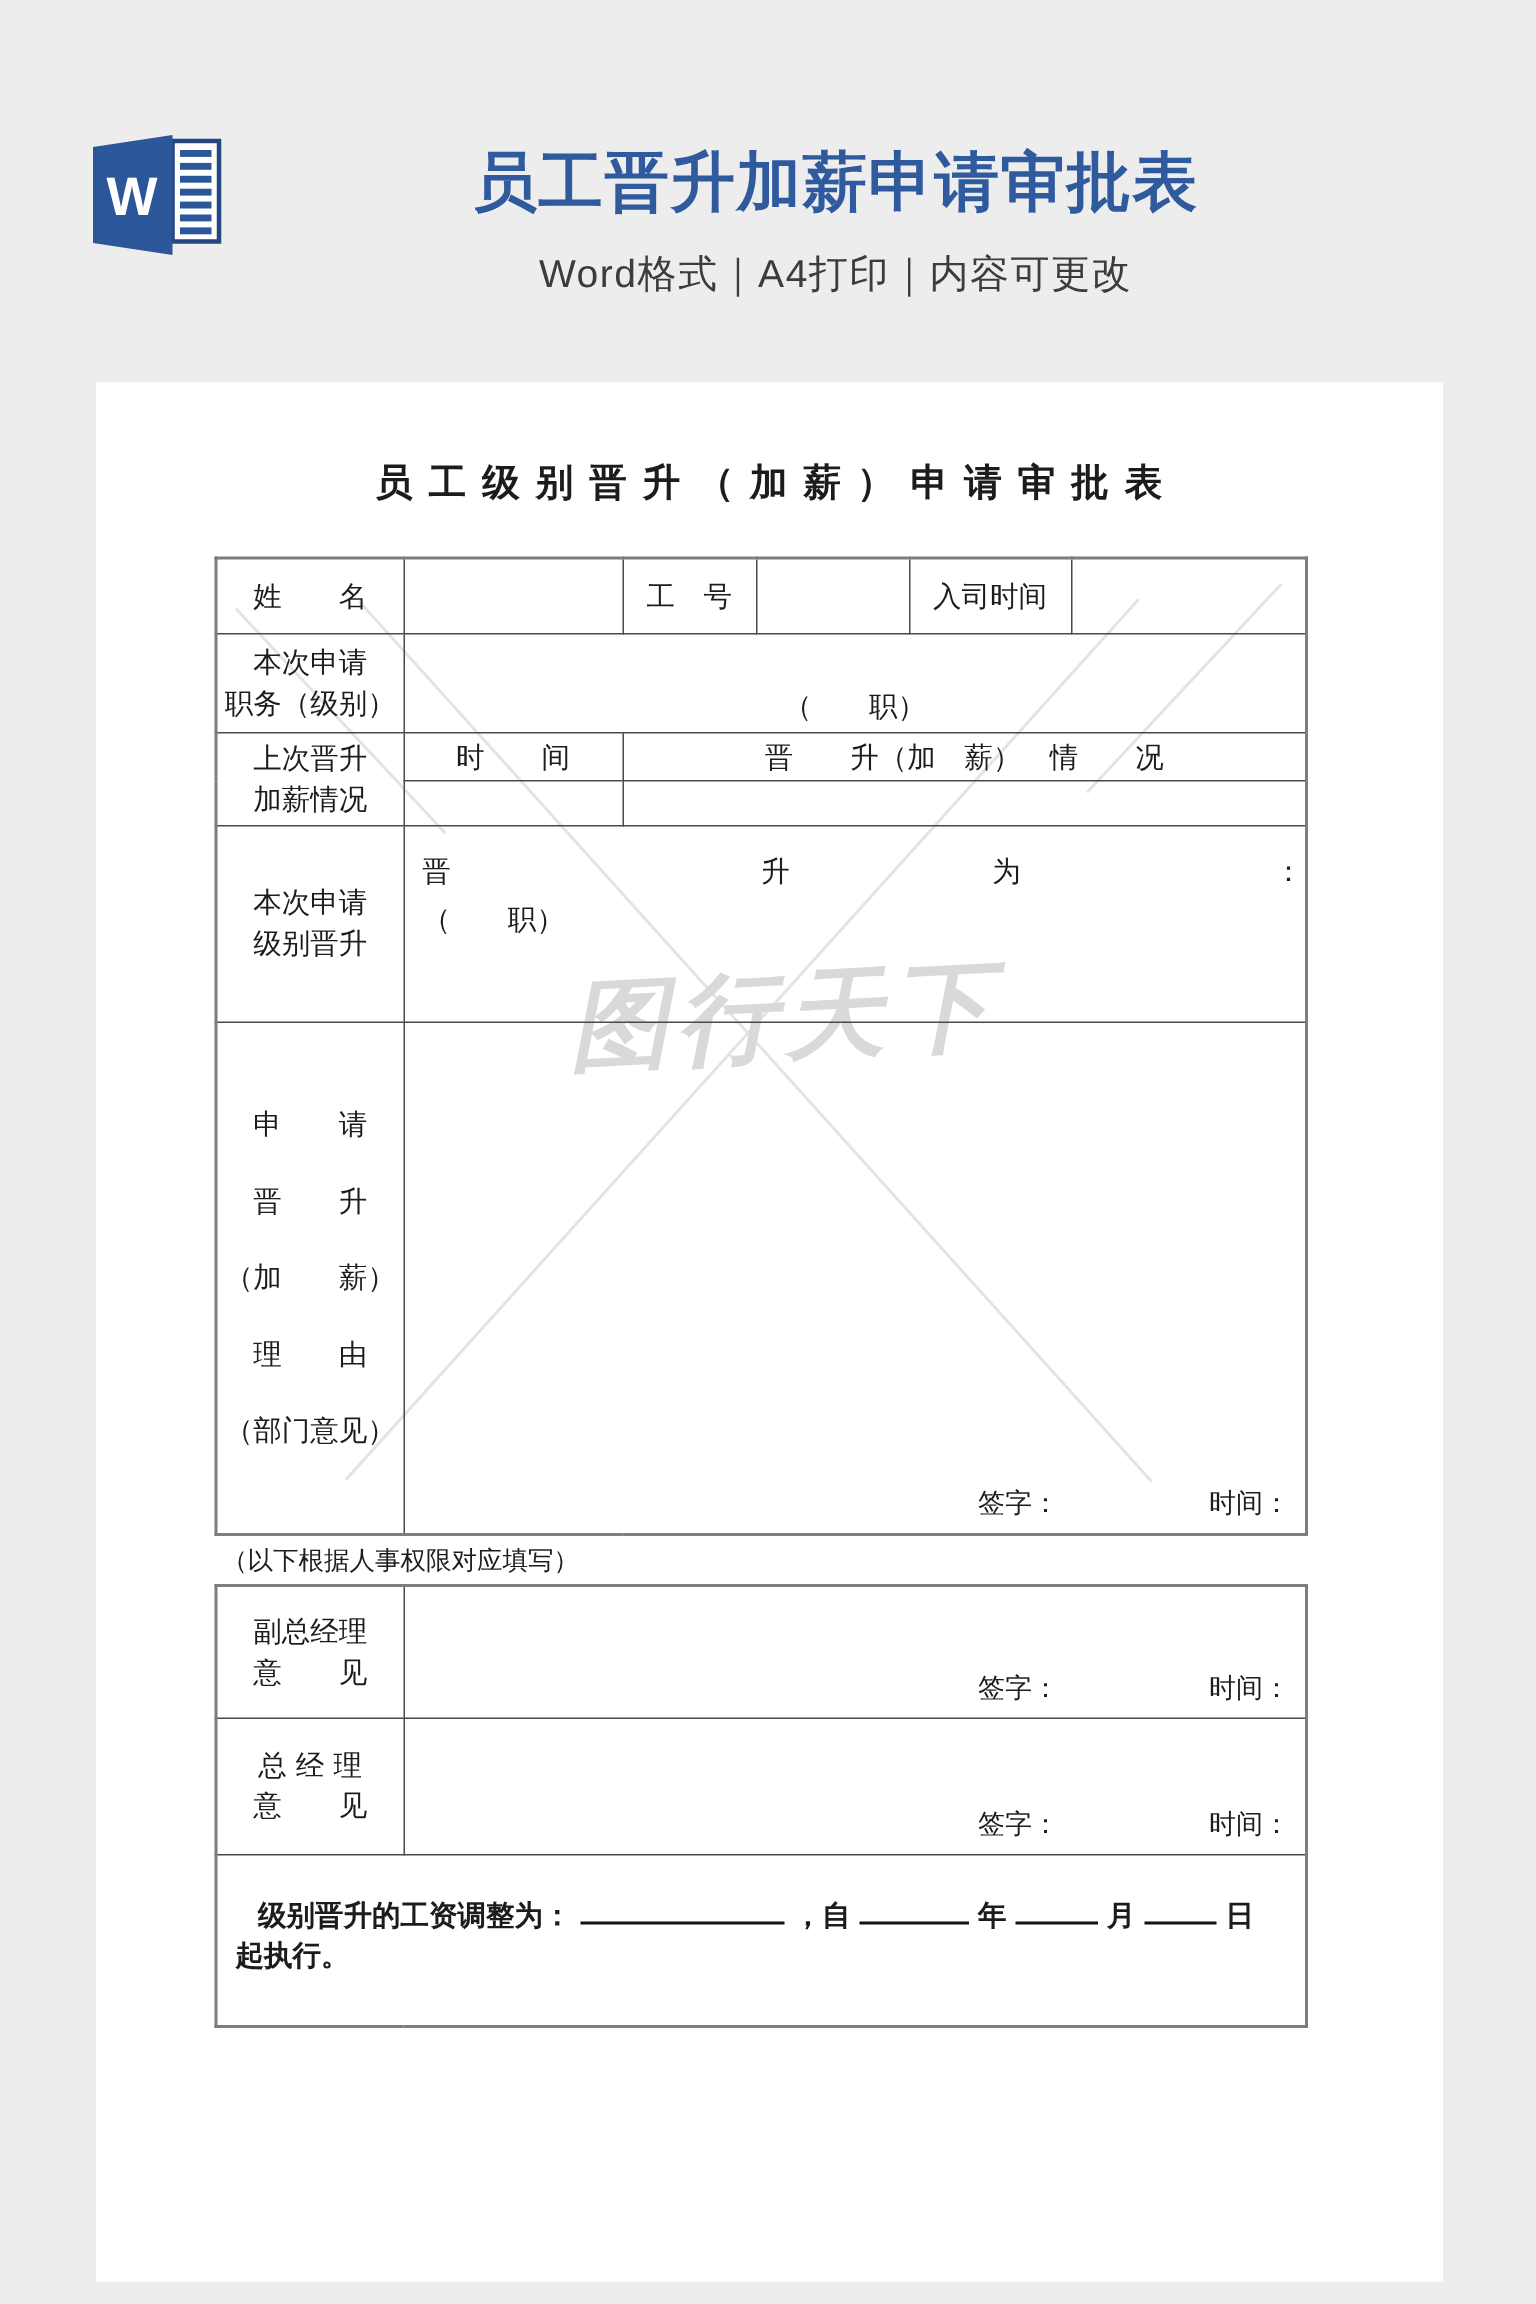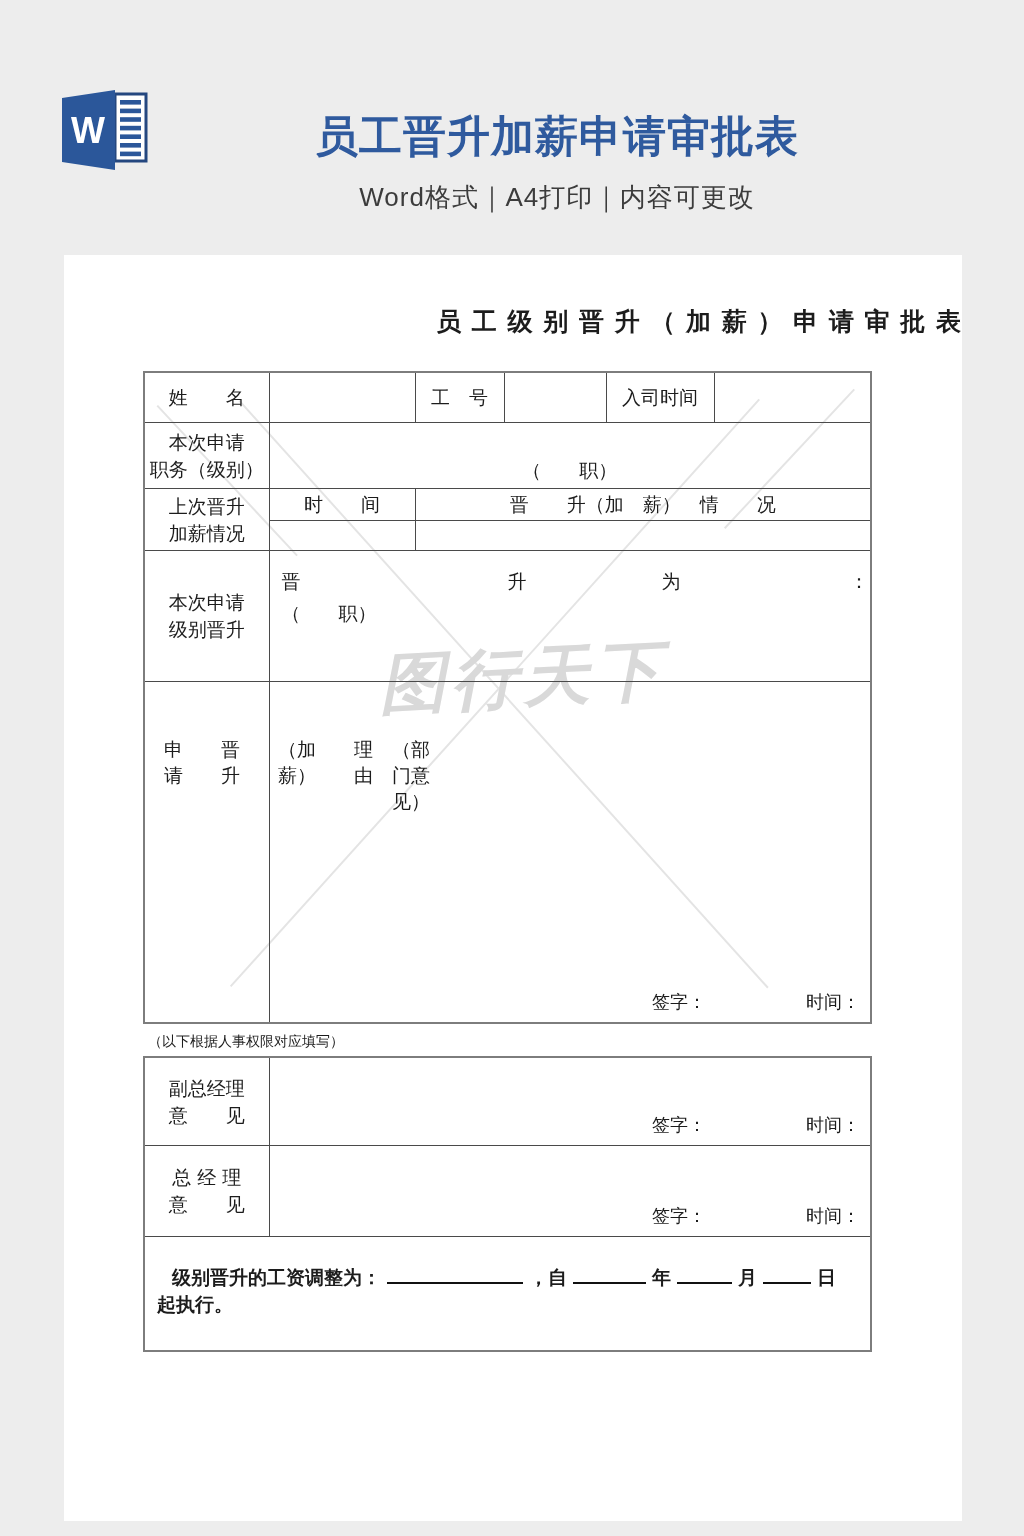--- a/index.html
+++ b/index.html
@@ -2,41 +2,41 @@
 <html><head>
 <meta charset="utf-8">
 <style>
   html,body{margin:0;padding:0;}
   body{width:1024px;height:1536px;background:#ededed;position:relative;
        font-family:"DejaVu Serif","Liberation Serif",serif;color:#1c1c1c;overflow:hidden;}
 
   
   .header{position:absolute;left:0;top:0;width:1024px;height:255px;background:#ededed;}
   .word-icon{position:absolute;left:62px;top:90px;}
-  .header-text{position:absolute;left:0;right:0;top:108px;text-align:center;padding-left:90px;}
+  .header-text{position:absolute;left:0;right:0;top:93px;text-align:center;padding-left:90px;}
   .header-title{margin:0;font-family:"Liberation Sans","DejaVu Sans",sans-serif;
                 font-size:43px;font-weight:bold;color:#2f5a9e;letter-spacing:1px;}
   .header-subtitle{margin:14px 0 0;font-family:"Liberation Sans","DejaVu Sans",sans-serif;
                 font-size:26px;color:#3c3c3c;letter-spacing:1px;text-align:center;}
 
   
   .page{position:absolute;left:64px;top:255px;width:898px;height:1266px;background:#ffffff;}
 
   
   .wm-layer{position:absolute;inset:0;z-index:0;pointer-events:none;}
   .wm-line{position:absolute;height:0;border-top:2px solid #e4e4e4;transform-origin:0 0;}
   .wm-a{left:176px;top:145px;width:790px;transform:rotate(48deg);}
   .wm-b{left:696px;top:145px;width:790px;transform:rotate(132deg);}
   .wm-c{left:94px;top:150px;width:205px;transform:rotate(47deg);}
   .wm-d{left:791px;top:135px;width:190px;transform:rotate(133deg);}
   .wm-text{position:absolute;left:315px;top:378px;font-size:66px;font-weight:bold;font-style:italic;
            color:#d9d9d9;letter-spacing:6px;transform:rotate(-3deg);white-space:nowrap;
            font-family:"DejaVu Serif",serif;}
 
-  .doc-title{position:relative;z-index:1;margin:0;padding:50px 0 0;height:36px;text-align:right;
+  .doc-title{position:relative;z-index:1;margin:0;padding:50px 0 0;height:36px;text-align:center;
              font-size:25px;font-weight:bold;letter-spacing:1px;}
 
   
   table.form{position:relative;z-index:1;border-collapse:collapse;table-layout:fixed;width:727px;
              margin-left:79px;background:transparent;}
   table.form{border:2px solid #7d7d7d;}
   table.form td{border:1px solid #4a4a4a;padding:0;font-size:19px;vertical-align:middle;}
   .t1{margin-top:30px;padding-left:20px;}
   .lbl{text-align:center;}
   .lbl .ln{display:block;line-height:27px;}
@@ -53,29 +53,29 @@
   .cell-bottom-center{vertical-align:bottom !important;text-align:center;}
   .cell-bottom-center .bc{padding-bottom:4px;}
 
   .promote-cell{position:relative;vertical-align:top !important;}
   .promote-cell span{position:absolute;line-height:24px;}
   .p-jin{left:12px;top:18px;} .p-sheng{left:238px;top:18px;}
   .p-wei{left:392px;top:18px;} .p-colon{left:580px;top:18px;}
   .p-line2{left:12px;top:50px;}
 
   .reason-lbl{vertical-align:middle;}
-  .reason-lbl .stack{display:flex;flex-direction:row;justify-content:space-between;
+  .reason-lbl .stack{display:flex;flex-direction:column;justify-content:space-between;
                      height:218px;padding:0;}
   .sign-cell{vertical-align:bottom !important;}
   .sign-row{display:flex;justify-content:flex-end;gap:100px;padding:0 10px 8px 0;font-size:18px;}
 
   .t2{margin-top:6px;}
   .ra td{height:80px;} .rb td{height:87px;} .rc td{height:90px;} .rd td{height:113px;}
 
-  .note{position:relative;z-index:1;margin:8px 0 0 84px;font-size:14px;line-height:18px;}
+  .note{position:relative;z-index:1;margin:8px 0 0 84px;font-size:17px;line-height:18px;}
 
   .adjust-cell{vertical-align:top !important;font-weight:bold;font-size:19px;}
   .adjust-inner{padding:27px 8px 0 12px;line-height:27px;}
   .adjust-line1 .pre{padding-left:15px;}
   .blank{display:inline-block;border-bottom:2px solid #111;height:15px;margin:0 6px;}
   .w136{width:136px;} .w73{width:73px;} .w55{width:55px;} .w48{width:48px;}
 </style>
 </head>
 <body>
 

